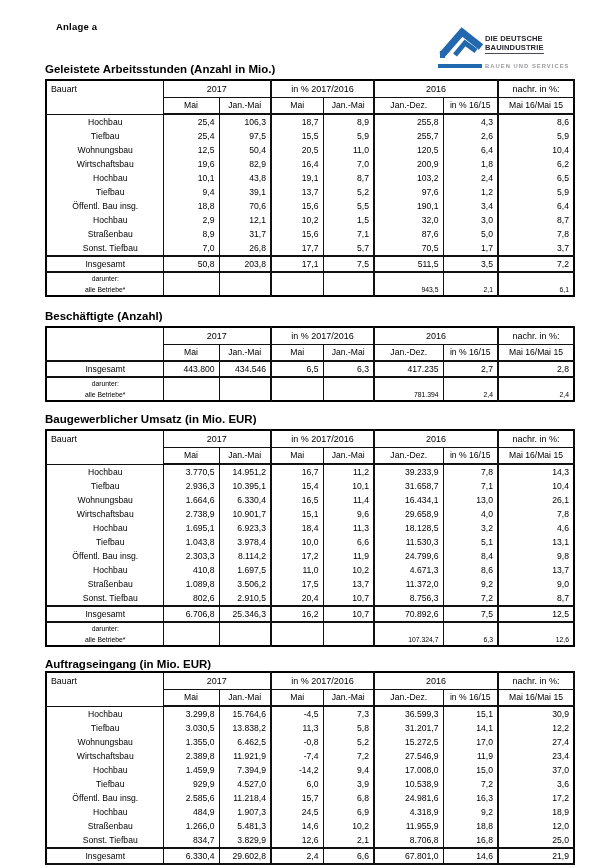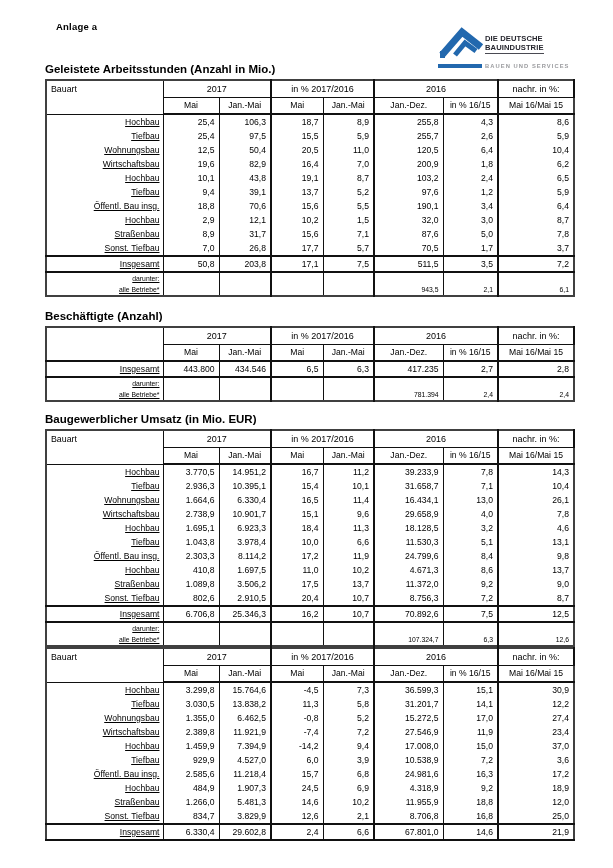--- a/index.html
+++ b/index.html
@@ -20,31 +20,31 @@
 
   
   .tbl-title{font-size:11.5px;font-weight:bold;margin:0 0 3px 0;line-height:14px;}
   .t0{margin-top:30px;}
   .t1{margin-top:12px;}
   .t2{margin-top:10px;}
   .t3{margin-top:10px;margin-bottom:0;}
   .tbl-subtitle{font-size:7.8px;margin:0 0 2px 1px;line-height:10px;}
 
   
-  table{border-collapse:collapse;table-layout:fixed;width:528px;border:2px solid #404040;}
+  table{border-collapse:collapse;table-layout:fixed;width:528px;border:2px solid #000000;}
   col.c0{width:117px;}col.c1{width:56px;}col.c2{width:52px;}col.c3{width:52px;}
   col.c4{width:51px;}col.c5{width:69px;}col.c6{width:55px;}col.c7{width:76px;}
   th,td{border-right:1px solid #111;padding:0 3px;white-space:nowrap;overflow:hidden;
         font-weight:normal;color:#000;}
   .hrow1 th{height:16px;line-height:16px;font-size:9px;text-align:center;border-bottom:1px solid #111;}
   th.corner{text-align:left;vertical-align:top;font-size:8.8px;padding-left:4px;border-right:1px solid #111;}
   th.group{border-right:2px solid #111;}
   .hrow2 th{height:15px;line-height:15px;font-size:8.6px;text-align:center;border-bottom:2px solid #111;}
   tbody td{height:14px;line-height:14px;font-size:8.6px;}
-  td.lbl{text-align:right;padding-left:4px;text-decoration:underline;}
+  td.lbl{text-align:center;padding-left:4px;}
   td.lbl.ind{padding-left:14px;}
   td.val{text-align:right;padding-right:4px;}
   .gsep{border-right:2px solid #111 !important;}
   tr.row-total td{border-top:2px solid #111;border-bottom:2px solid #111;}
   tr.row-note td{height:11px;line-height:11px;font-size:6.8px;}
 </style>
 </head>
 <body>
 
 <div class="page">
@@ -457,20 +457,21 @@
             <td class="val gsep"></td>
             <td class="val"></td>
             <td class="val gsep"></td>
             <td class="val">107.324,7</td>
             <td class="val gsep">6,3</td>
             <td class="val">12,6</td>
           </tr>
         </tbody>
       </table>
 
+    <h2 class="tbl-title t3">Auftragseingang  (in Mio. EUR)</h2>
     <table>
       <colgroup>
           <col class="c0">
           <col class="c1">
           <col class="c2">
           <col class="c3">
           <col class="c4">
           <col class="c5">
           <col class="c6">
           <col class="c7">

